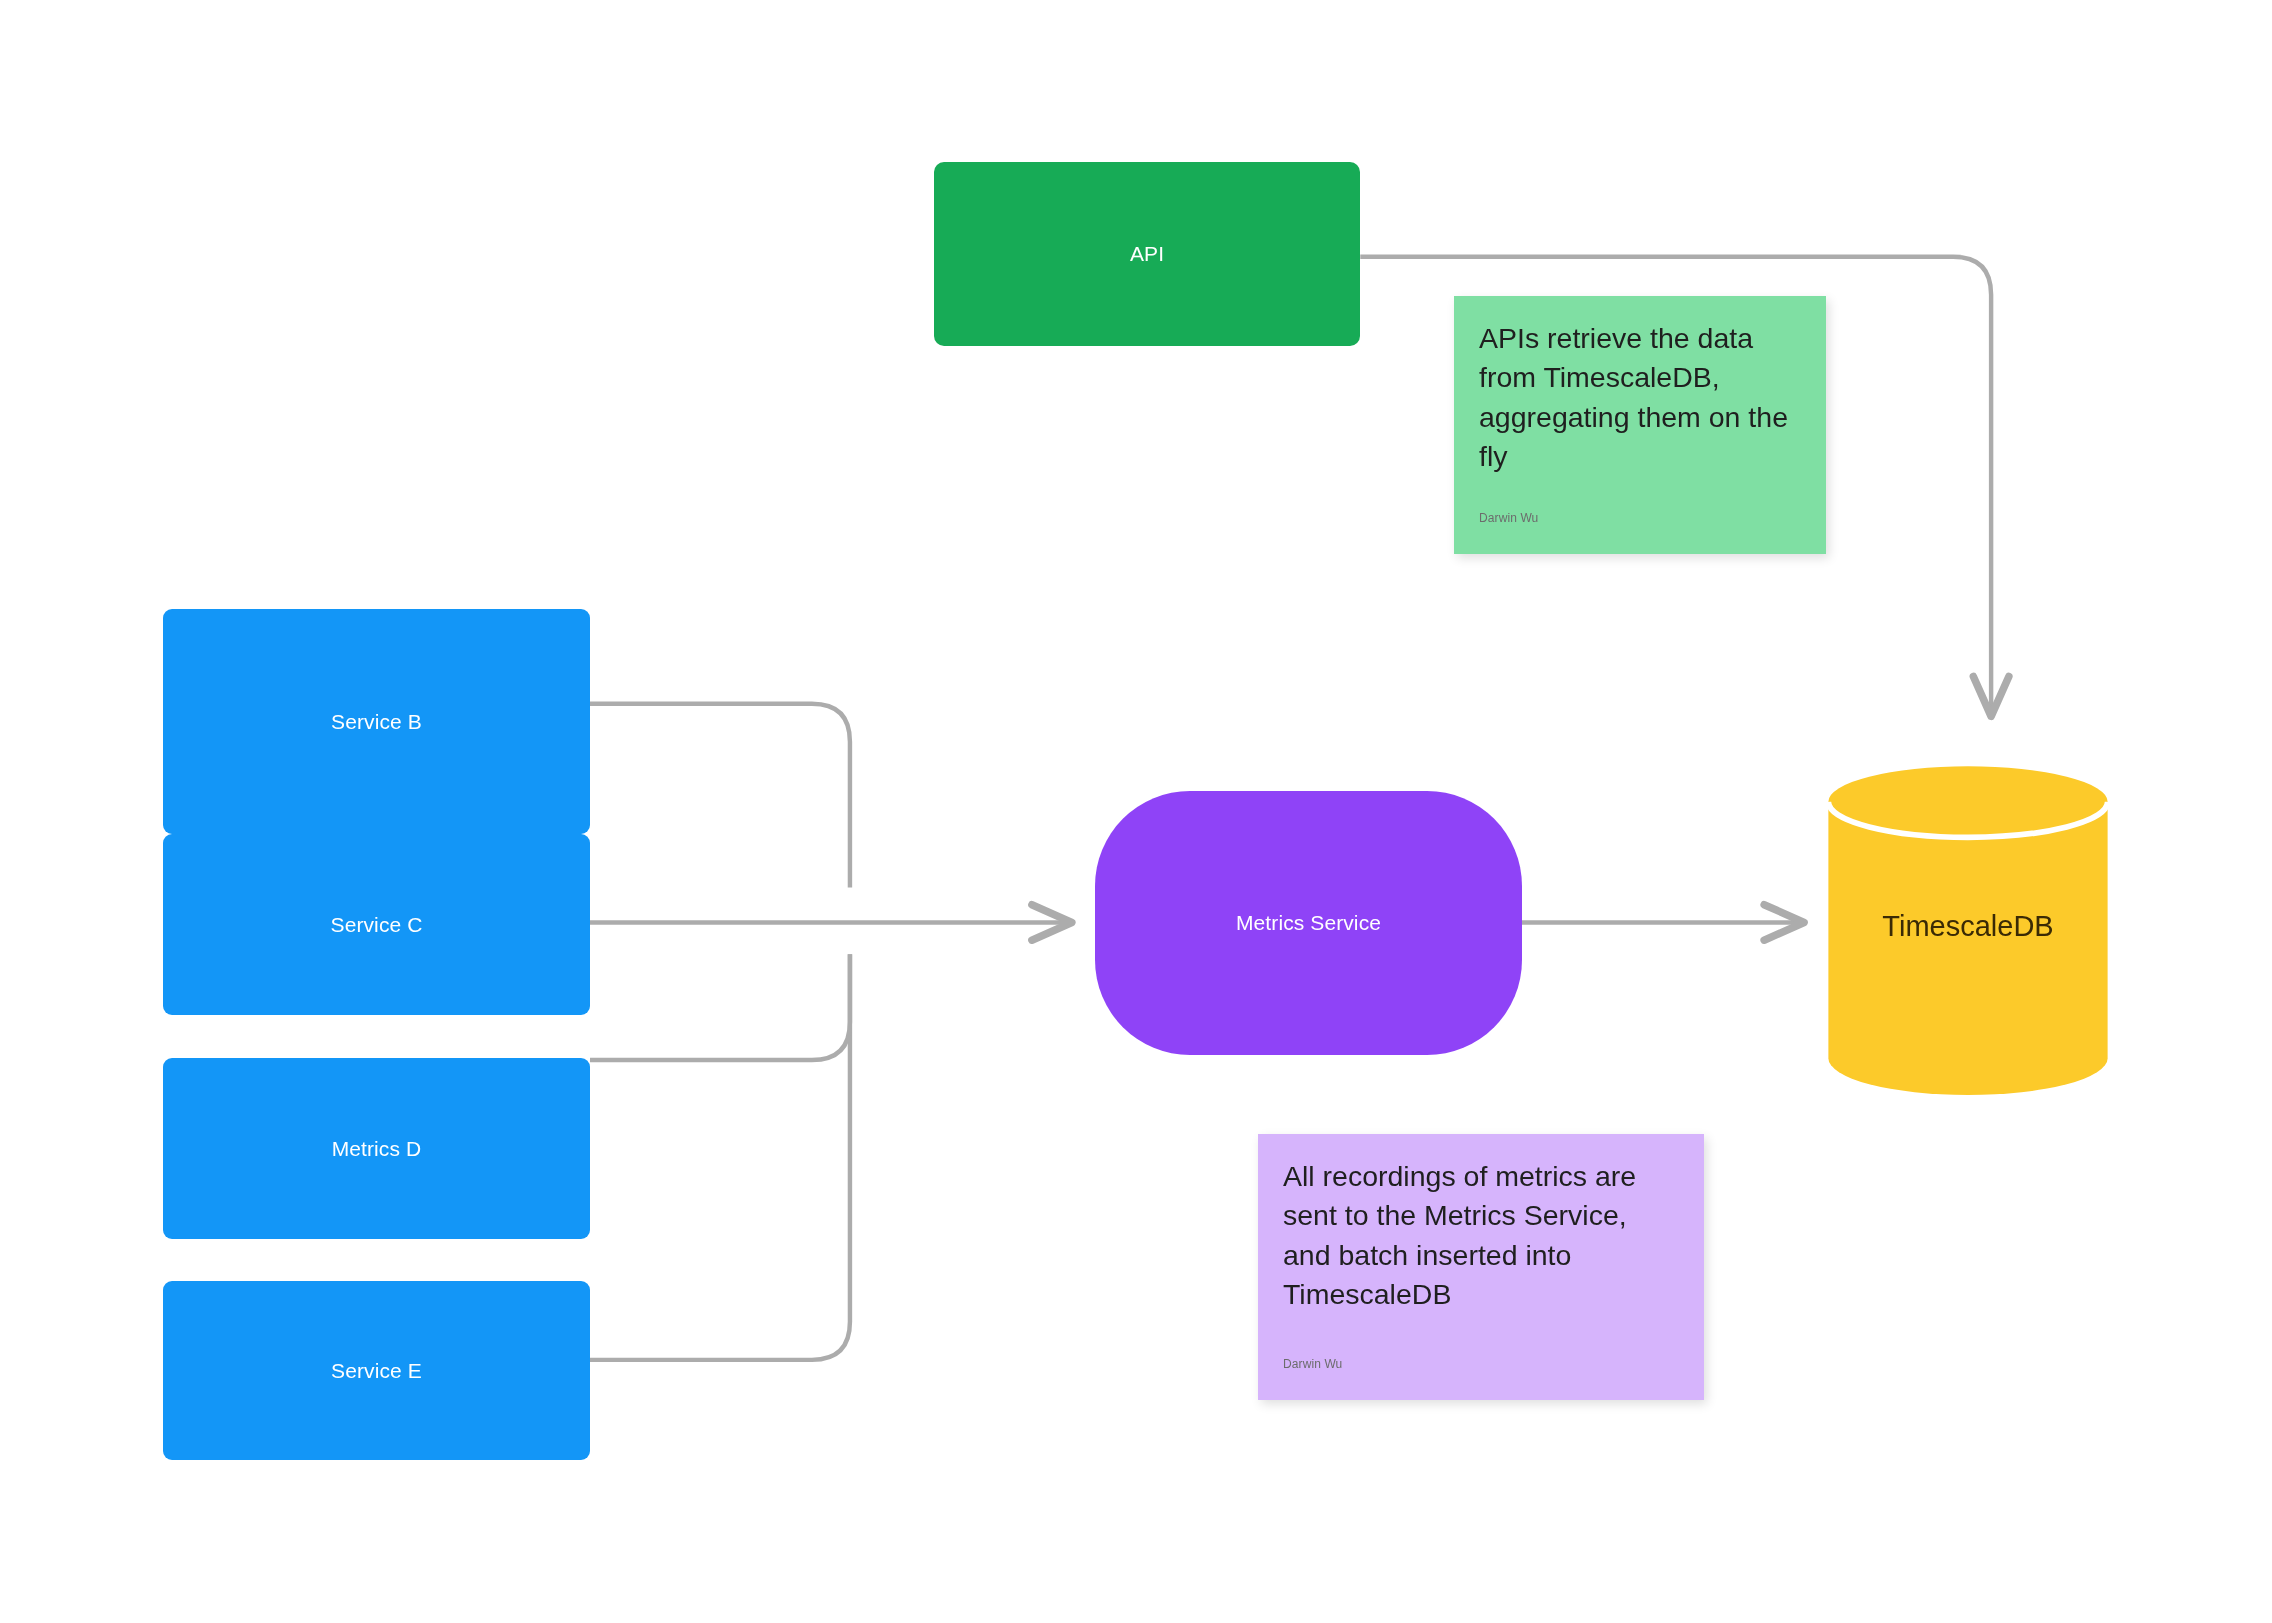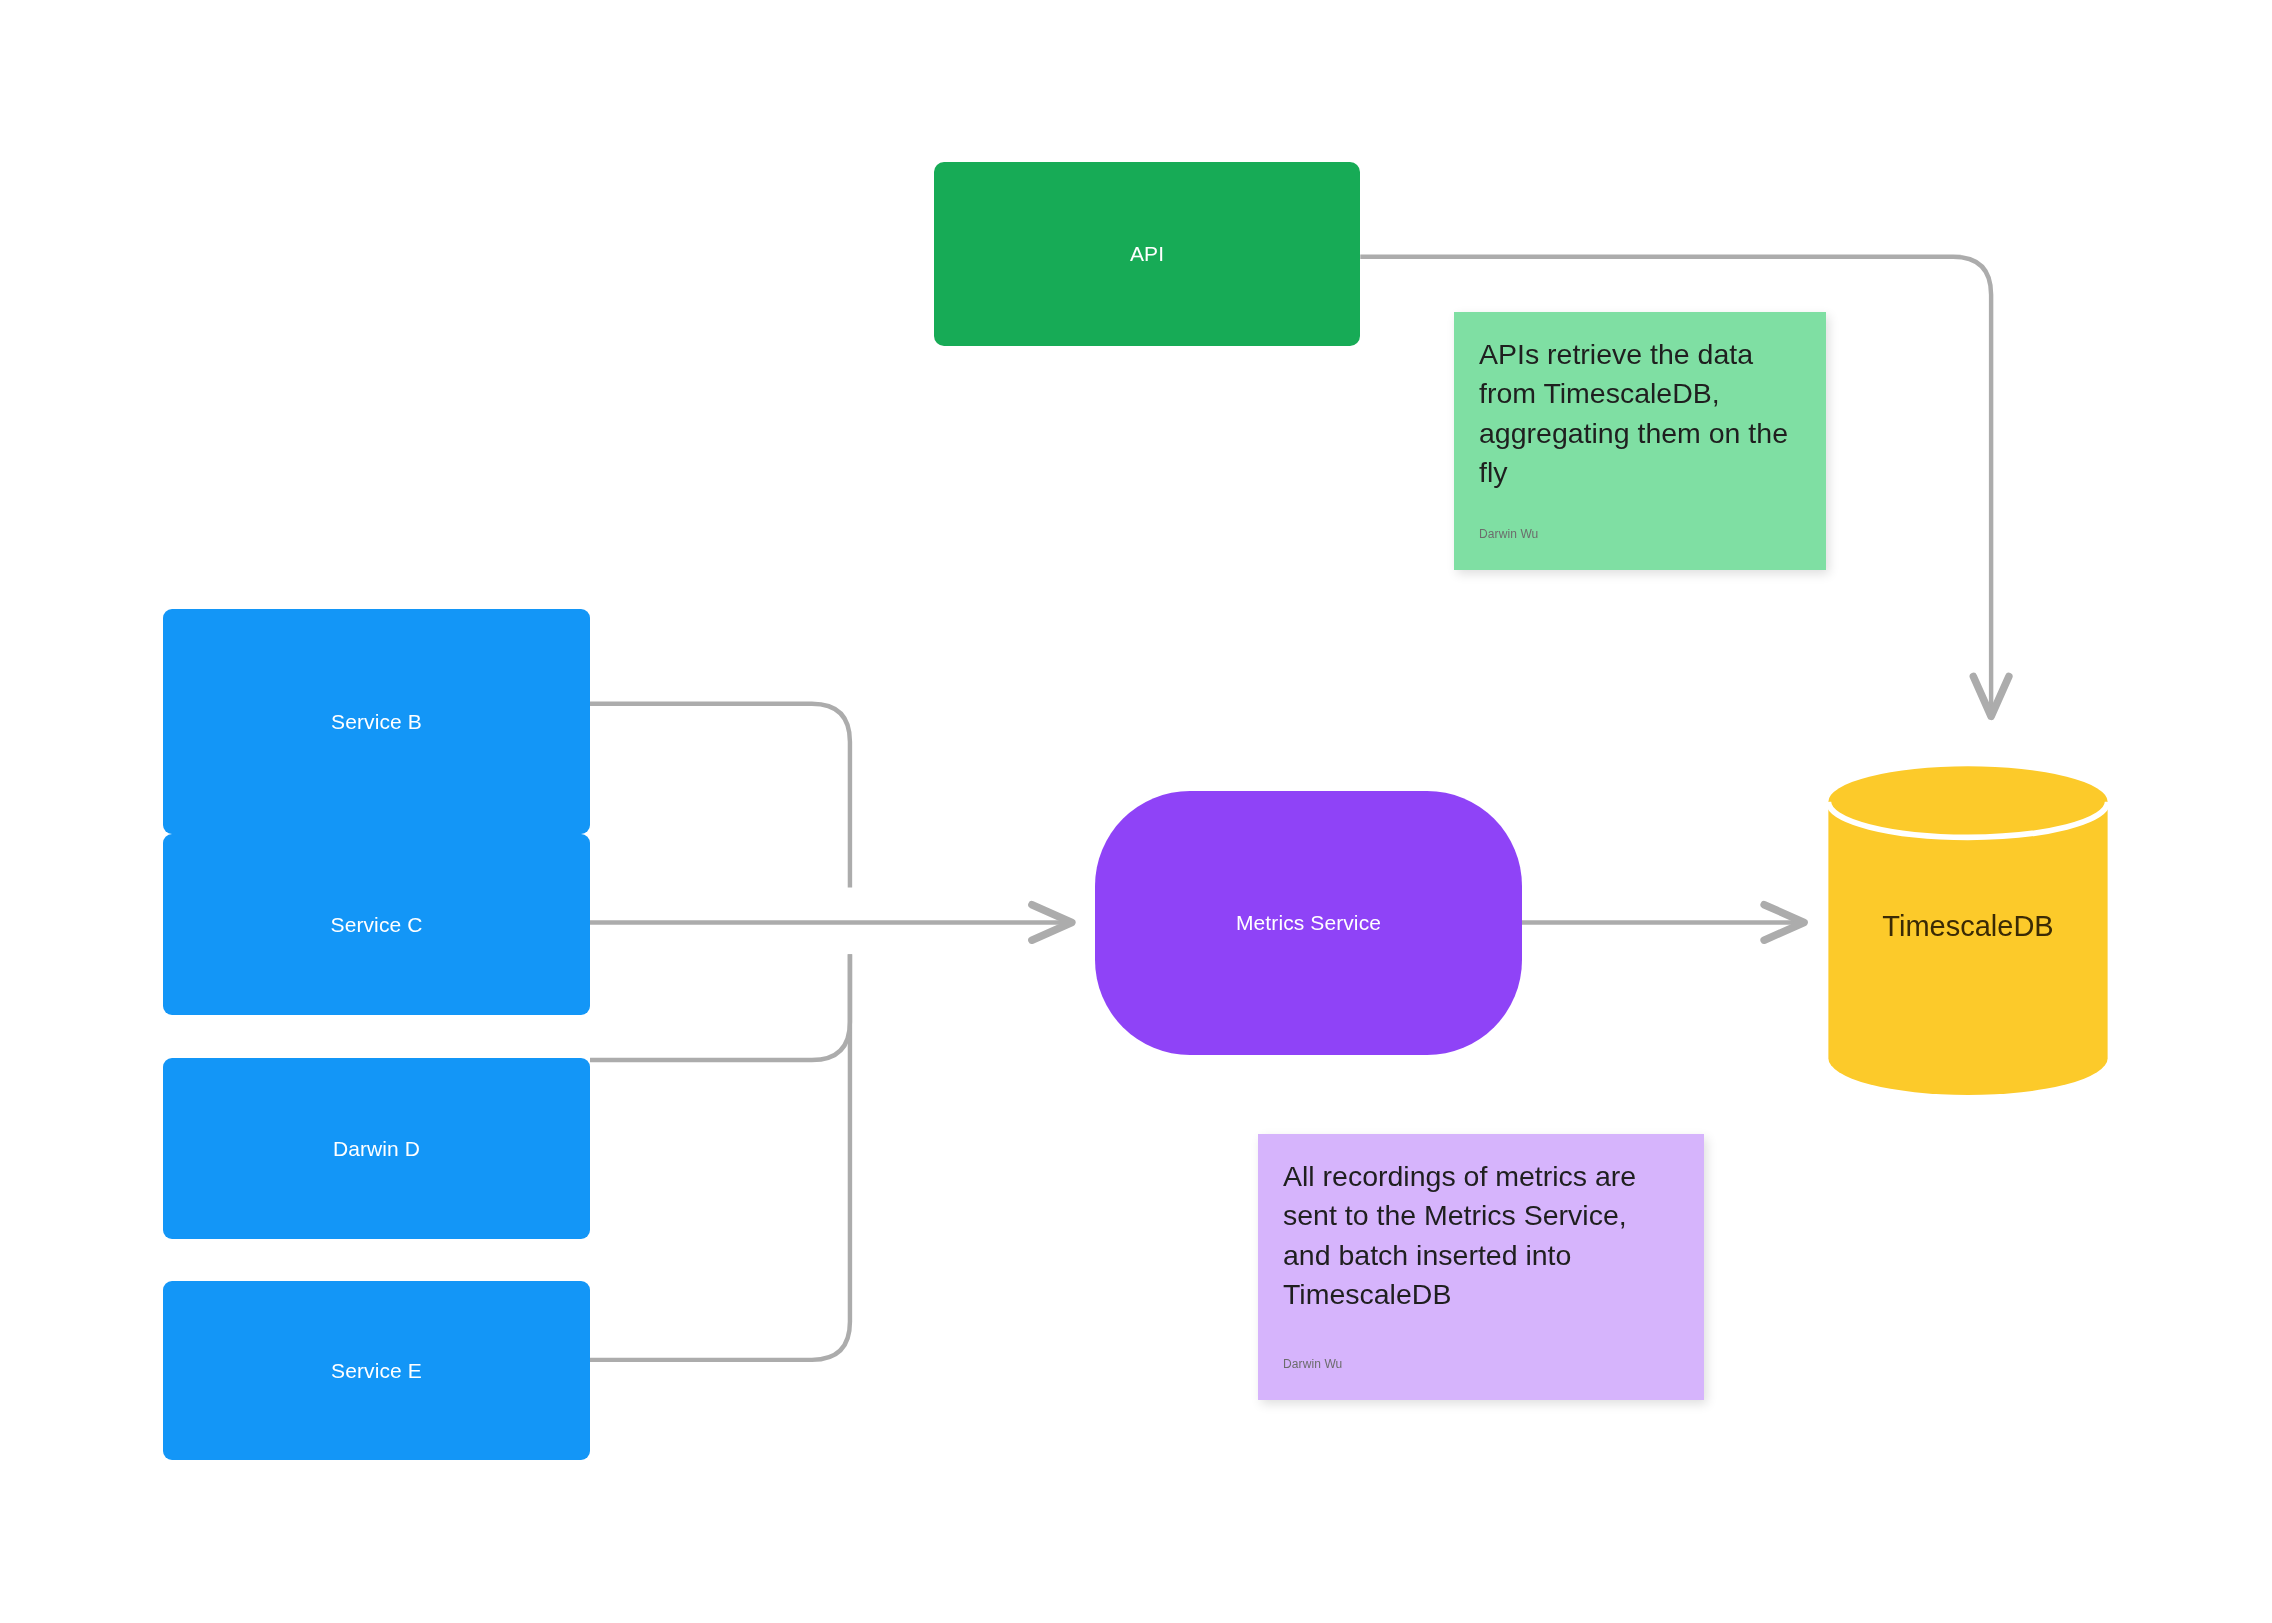--- a/index.html
+++ b/index.html
@@ -141,21 +141,21 @@
 
   <div class="node service-box" style="left:163px; top:609px; width:427px; height:225px;">
     <span class="node-label">Service B</span>
   </div>
 
   <div class="node service-box" style="left:163px; top:834px; width:427px; height:181px;">
     <span class="node-label">Service C</span>
   </div>
 
   <div class="node service-box" style="left:163px; top:1058px; width:427px; height:181px;">
-    <span class="node-label">Darwin D</span>
+    <span class="node-label">Metrics D</span>
   </div>
 
   <div class="node metrics-box" style="left:1095px; top:791px; width:427px; height:264px;">
     <span class="node-label">Metrics Service</span>
   </div>
 
   <div class="node service-box" style="left:163px; top:1281px; width:427px; height:179px;">
     <span class="node-label">Service E</span>
   </div>
 
@@ -164,21 +164,21 @@
 
       <path d="M2,58 L2,462 A220,58 0 0 0 442,462 L442,58 Z" fill="#FCCA2A"></path>
 
       <ellipse cx="222" cy="58" rx="220" ry="56" fill="#FCCA2A"></ellipse>
 
       <path d="M2,58 A220,56 0 0 0 442,58" fill="none" stroke="#ffffff" stroke-width="9"></path>
     </svg>
     <div class="db-label" style="top:145px;">TimescaleDB</div>
   </div>
 
-  <div class="sticky sticky-green" style="left:1454px; top:312px; width:372px; height:258px;">
+  <div class="sticky sticky-green" style="left:1454px; top:296px; width:372px; height:258px;">
     <div class="sticky-text">APIs retrieve the data from TimescaleDB, aggregating them on the fly</div>
     <div class="sticky-author">Darwin Wu</div>
   </div>
 
   <div class="sticky sticky-purple" style="left:1258px; top:1086px; width:446px; height:266px;">
     <div class="sticky-text">All recordings of metrics are sent to the Metrics Service, and batch inserted into TimescaleDB</div>
     <div class="sticky-author">Darwin Wu</div>
   </div>
 
 </div>

